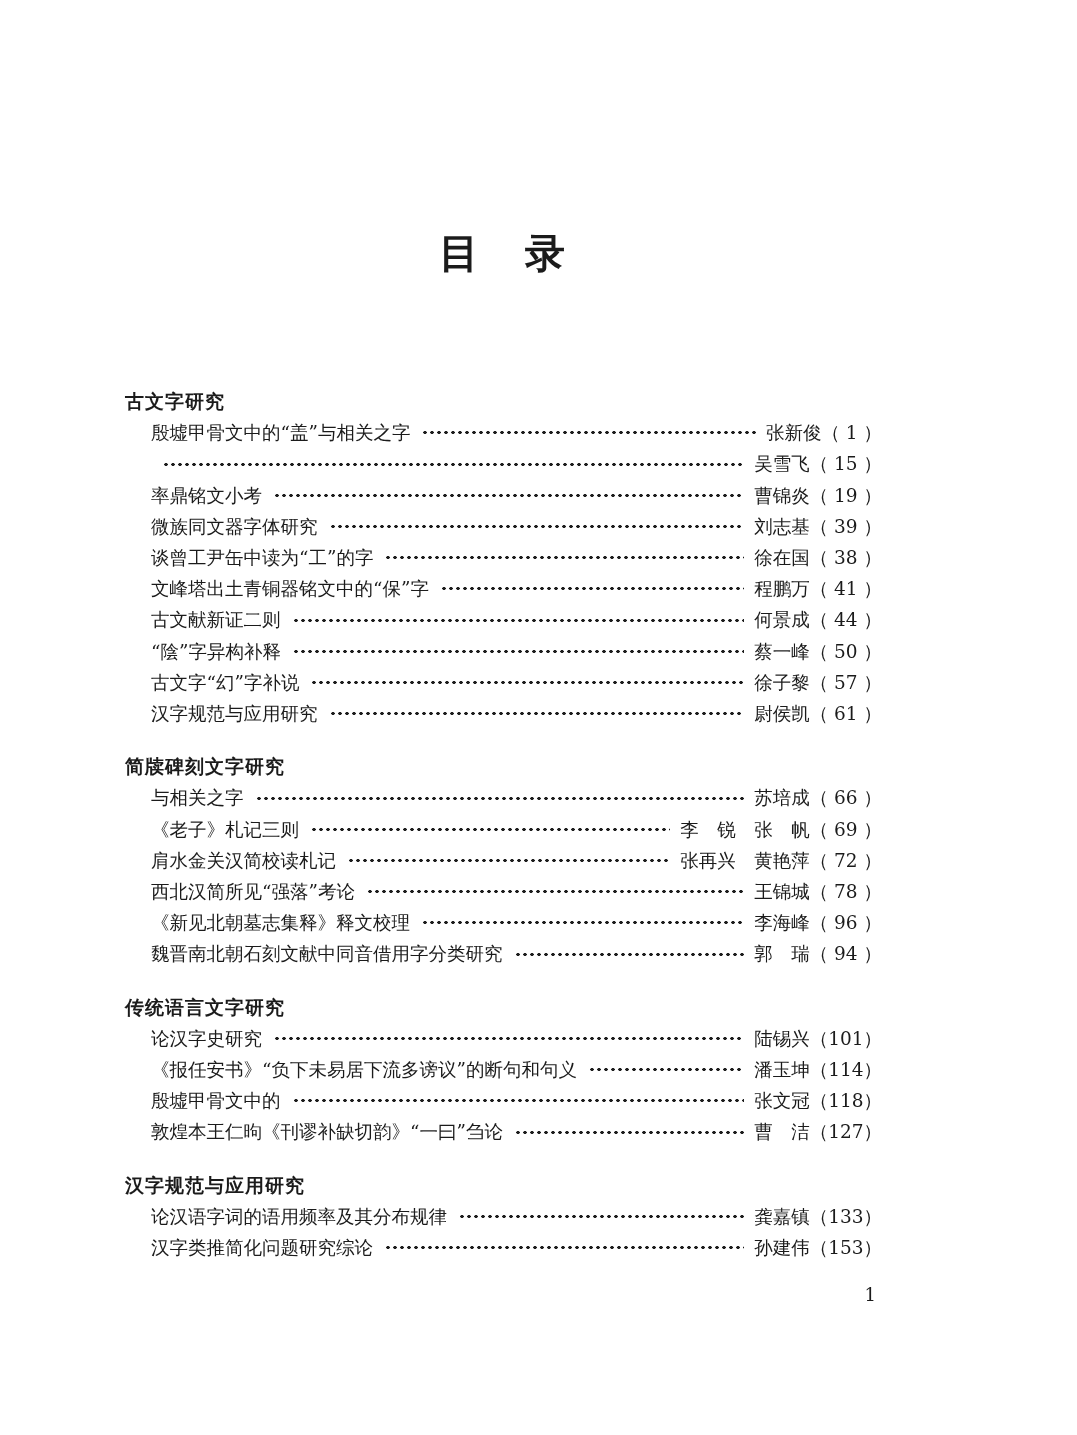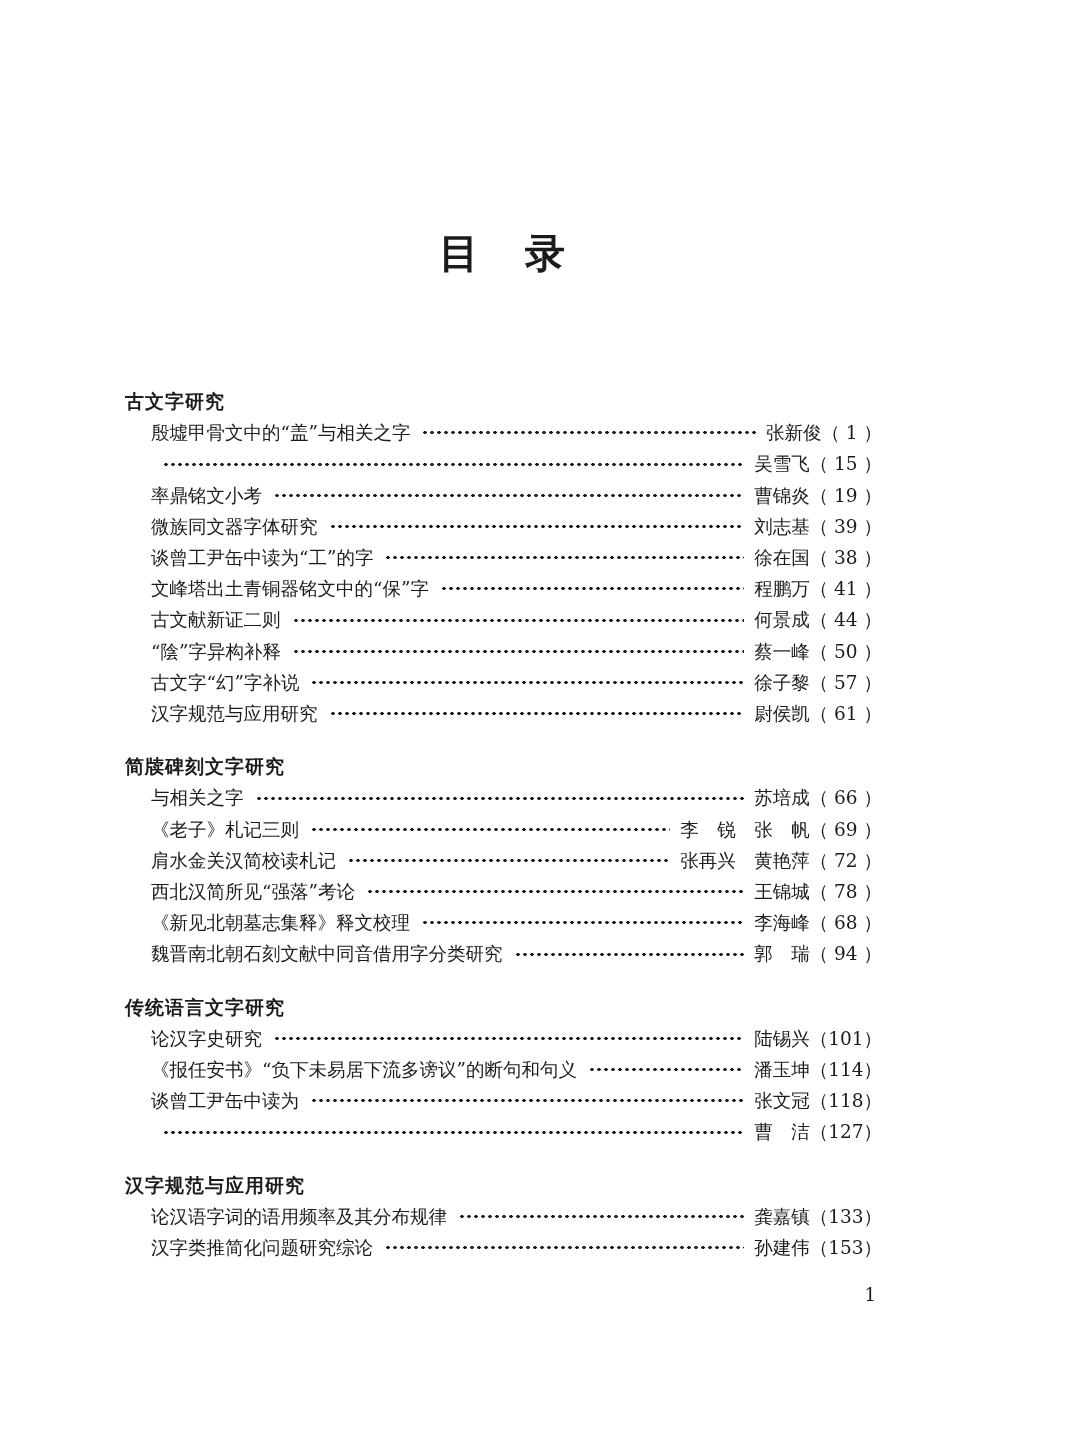--- a/index.html
+++ b/index.html
@@ -177,21 +177,21 @@
     <span class="entry-title">西北汉简所见“强落”考论</span>
     <span class="entry-dots"></span>
     <span class="entry-author">王锦城</span>
     <span class="entry-page">（ 78 ）</span>
   </div>
 
   <div class="entry">
     <span class="entry-title">《新见北朝墓志集释》释文校理</span>
     <span class="entry-dots"></span>
     <span class="entry-author">李海峰</span>
-    <span class="entry-page">（ 68 ）</span>
+    <span class="entry-page">（ 96 ）</span>
   </div>
 
   <div class="entry">
     <span class="entry-title">魏晋南北朝石刻文献中同音借用字分类研究</span>
     <span class="entry-dots"></span>
     <span class="entry-author">郭　瑞</span>
     <span class="entry-page">（ 94 ）</span>
   </div>
 </div>
   </div>
@@ -207,27 +207,28 @@
   </div>
 
   <div class="entry">
     <span class="entry-title">《报任安书》“负下未易居下流多谤议”的断句和句义</span>
     <span class="entry-dots"></span>
     <span class="entry-author">潘玉坤</span>
     <span class="entry-page">（114）</span>
   </div>
 
   <div class="entry">
-    <span class="entry-title">谈曾工尹缶中读为</span>
+    <span class="entry-title">殷墟甲骨文中的</span>
     <span class="entry-dots"></span>
     <span class="entry-author">张文冠</span>
     <span class="entry-page">（118）</span>
   </div>
 
   <div class="entry">
+    <span class="entry-title">敦煌本王仁昫《刊谬补缺切韵》“一曰”刍论</span>
     <span class="entry-dots"></span>
     <span class="entry-author">曹　洁</span>
     <span class="entry-page">（127）</span>
   </div>
 </div>
   </div>
 
   <div class="section">
     <div class="section-header">汉字规范与应用研究</div>
     <div>

